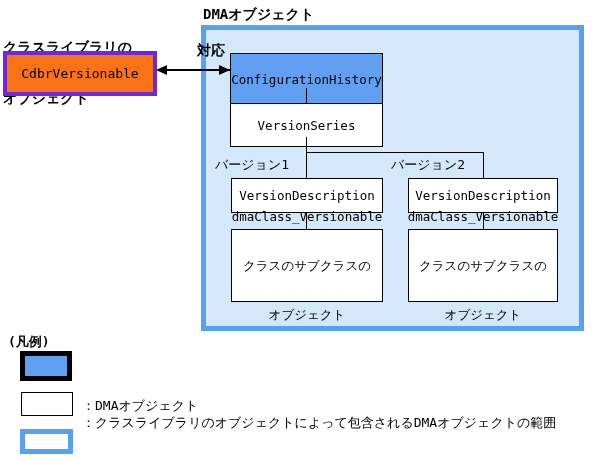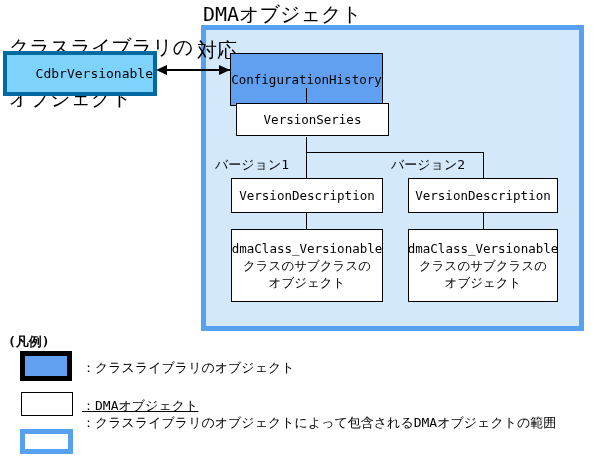--- a/index.html
+++ b/index.html
@@ -6,42 +6,42 @@
   #canvas{
     position:relative;
     width:609px;height:459px;
     background:#ffffff;
     font-family:"DejaVu Sans Mono","Liberation Mono",monospace;
     color:#000;
     overflow:hidden;
   }
   .jp-label{
     position:absolute;
-    font-size:20px;
+    font-size:14px;
     line-height:17px;
     white-space:pre;
     color:#000;
+    font-weight:bold;
   }
   .node{
     position:absolute;
     box-sizing:border-box;
     display:flex;
     align-items:center;
     justify-content:center;
     text-align:center;
     font-size:12.5px;
     background:#fff;
     border:1px solid #000;
   }
   .node.blue{background:#61A0F0;}
   .cdbr{
-    border:4px solid #0369a1;
-    background:#7dd3fc;
+    border:4px solid #6d28d9;
+    background:#f97316;
     font-size:13px;
-    justify-content:flex-end;
   }
   .dma-container{
     position:absolute;
     box-sizing:border-box;
     left:201px;top:25px;width:383px;height:306px;
     background:#D4E8FB;
     border:5px solid #58A1F0;
   }
   .line{position:absolute;background:#000;}
   .arrowhead{position:absolute;width:0;height:0;}
@@ -51,20 +51,21 @@
     border-right:11px solid #000;
   }
   .arrowhead.right{
     border-top:5px solid transparent;
     border-bottom:5px solid transparent;
     border-left:11px solid #000;
   }
   .multiline{
     flex-direction:column;
     line-height:17px;
+    gap:32px;
   }
   .version-tag{
     position:absolute;
     font-size:13px;
     white-space:pre;
   }
   .legend-title{
     position:absolute;
     font-size:13px;
   }
@@ -80,21 +81,21 @@
     left:82px;
     font-size:13px;
     white-space:pre;
   }
 </style>
 </head>
 <body>
 
 <div id="canvas">
 
-  <div class="jp-label" style="left:9px;top:5px;">
+  <div class="jp-label" style="left:3px;top:5px;">
     <div>クラスライブラリの</div>
     <div>オブジェクト</div>
   </div>
 
   <div class="jp-label" style="left:203px;top:6px;">DMAオブジェクト</div>
 
   <div class="dma-container"></div>
 
   <div class="node cdbr" style="left:3px;top:51px;width:154px;height:45px;">
     <span>CdbrVersionable</span>
@@ -104,21 +105,21 @@
   <div class="arrowhead left" style="left:156px;top:65px;"></div>
   <div class="arrowhead right" style="left:219px;top:65px;"></div>
   <div class="jp-label" style="left:169px;top:42px;margin-left:28px;">対応</div>
 
   <div class="node blue" style="left:230px;top:53px;width:153px;height:53px;">
     <span>ConfigurationHistory</span>
   </div>
 
   <div class="line" style="left:306px;top:88px;width:1px;height:15px;"></div>
 
-  <div class="node" style="left:236px;top:103px;width:153px;height:33px;">
+  <div class="node" style="left:230px;top:103px;width:153px;height:44px;">
     <span>VersionSeries</span>
   </div>
 
   <div class="line" style="left:306px;top:137px;width:1px;height:41px;"></div>
   <div class="line" style="left:306px;top:152px;width:178px;height:1px;"></div>
   <div class="line" style="left:483px;top:152px;width:1px;height:26px;"></div>
 
   <div class="version-tag" style="left:215px;top:156px;">バージョン1</div>
   <div class="version-tag" style="left:391px;top:156px;">バージョン2</div>
 
@@ -139,21 +140,20 @@
   </div>
   <div class="node multiline" style="left:408px;top:229px;width:150px;height:73px;">
     <div>dmaClass_Versionable</div>
     <div>クラスのサブクラスの</div>
     <div>オブジェクト</div>
   </div>
 
   <div class="legend-title" style="left:8px;top:333px;font-weight:bold;">(凡例)</div>
 
   <div class="swatch s1"></div>
-  <div class="legend-text" style="top:359px;">：クラスライブラリのオブジェクト</div>
 
   <div class="swatch s2"></div>
-  <div class="legend-text" style="top:397px;text-decoration:underline;">：DMAオブジェクト</div>
+  <div class="legend-text" style="top:397px;">：DMAオブジェクト</div>
 
   <div class="swatch s3"></div>
   <div class="legend-text" style="top:414px;">：クラスライブラリのオブジェクトによって包含されるDMAオブジェクトの範囲</div>
 
 </div>
 
 </body></html>

